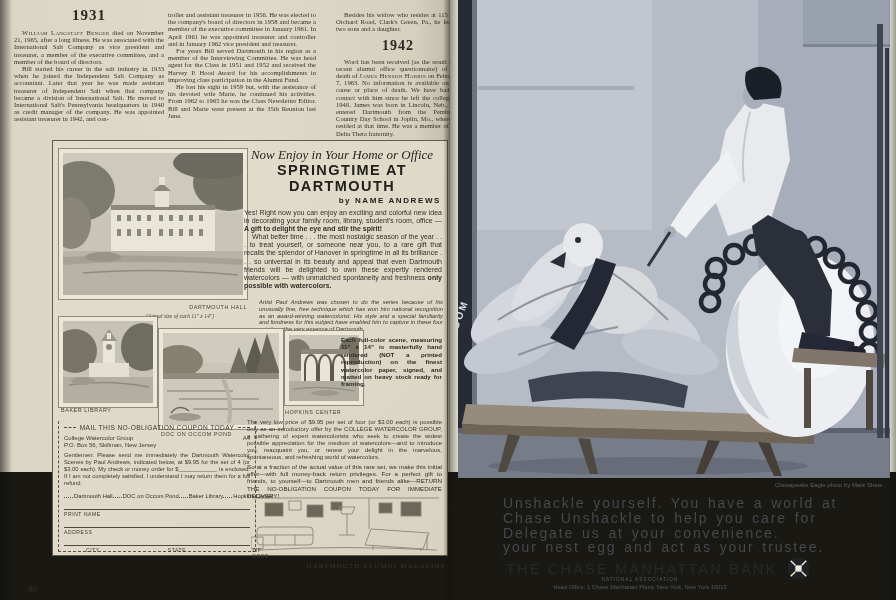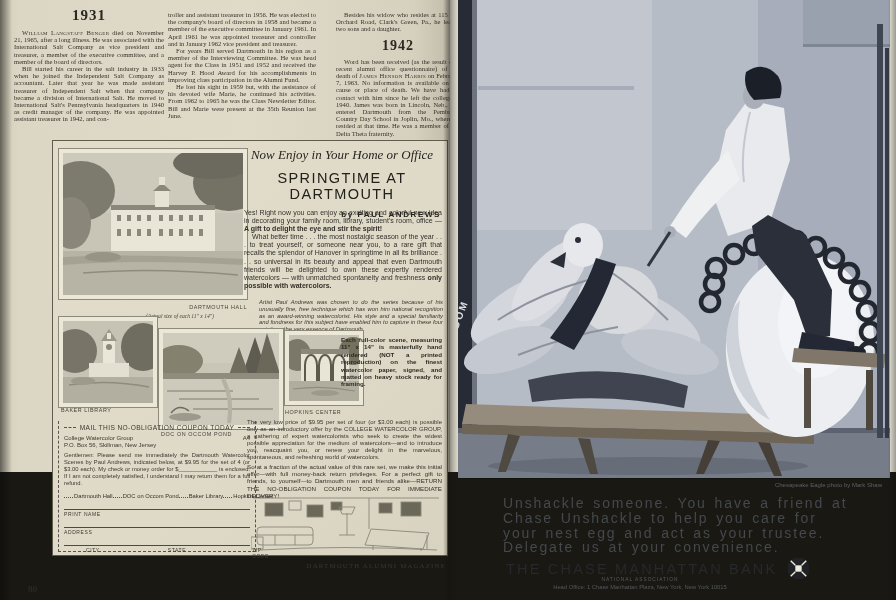--- a/index.html
+++ b/index.html
@@ -32,21 +32,21 @@
   .pg-occom{left:106px;top:188px;}
   .pg-hopkins{left:232px;top:190px;}
   .cap{position:absolute;font-size:5.4px;letter-spacing:.6px;color:#45423a;}
   .cap-main{left:6px;top:163px;width:188px;text-align:right;}
   .cap-size{left:60px;top:172px;width:134px;text-align:center;font-size:5.6px;font-family:"Liberation Serif",serif;font-style:italic;letter-spacing:0;}
   .cap-baker{left:8px;top:266px;}
   .cap-occom{left:108px;top:290px;}
   .cap-hopkins{left:232px;top:268px;}
   .headline{position:absolute;left:190px;top:6px;width:198px;text-align:center;}
   .hl1,.hl3{font-family:"Liberation Serif",serif;font-style:italic;font-size:13px;color:#272420;margin:0;line-height:15px;text-align:center;}
-  .hl2{font-size:14.5px;font-weight:normal;letter-spacing:1.4px;color:#22201b;margin:8px 0;line-height:16px;}
+  .hl2{font-size:14.5px;font-weight:bold;letter-spacing:1.4px;color:#22201b;margin:0 0;line-height:16px;}
   .byline{font-size:8px;font-weight:bold;letter-spacing:1.6px;text-align:right;margin-top:2px;color:#22201b;}
   .adbody{position:absolute;left:191px;top:68px;width:198px;text-align:justify;}
   .adbody p{margin:0;font-size:7px;line-height:8.1px;color:#33302a;}
   .adbody p.ind{text-indent:8px;}
   .artist-para{position:absolute;left:206px;top:158px;width:184px;font-size:5.8px;line-height:6.8px;font-style:italic;text-align:justify;color:#3a372f;}
   .scene-para{position:absolute;left:288px;top:195px;width:101px;font-size:6.2px;line-height:7.4px;font-weight:bold;text-align:justify;color:#2c2a24;}
   .price-para{position:absolute;left:194px;top:278px;width:195px;font-size:6px;line-height:7px;text-align:justify;color:#3a372f;}
   .offer-para{position:absolute;left:194px;top:322px;width:195px;font-size:6.2px;line-height:7.2px;text-align:justify;color:#34312a;}
   .room{position:absolute;left:198px;top:354px;width:192px;height:57px;}
 
@@ -147,21 +147,21 @@
           <path d="M20,120 Q90,114 175,122" stroke="#8f8c7e" stroke-width="1.5" fill="none"></path>
           <ellipse cx="40" cy="104" rx="18" ry="5" fill="#979486"></ellipse>
         </svg>
       </div>
       <div class="cap cap-main">DARTMOUTH HALL</div>
       <div class="cap cap-size">(Actual size of each 11" x 14")</div>
 
       <div class="headline">
         <p class="hl1">Now Enjoy in Your Home or Office</p>
         <p class="hl2">SPRINGTIME AT DARTMOUTH</p>
-        <div class="byline">by PAUL ANDREWS</div>
+        <div class="byline">by NAME ANDREWS</div>
       </div>
 
       <div class="adbody">
         <p><span>Yes! Right now you can enjoy an exciting and colorful new idea in decorating your family room, library, student's room, office — </span><b>A gift to delight the eye and stir the spirit!</b></p>
         <p class="ind"><span>What better time . . . the most nostalgic season of the year . . . to treat yourself, or someone near you, to a rare gift that recalls the splendor of Hanover in springtime in all its brilliance . . . so universal in its beauty and appeal that even Dartmouth friends will be delighted to own these expertly rendered watercolors — with unmatched spontaneity and freshness </span><b>only possible with watercolors.</b></p>
       </div>
 
       <div class="artist-para">Artist Paul Andrews was chosen to do the series because of his unusually fine, free technique which has won him national recognition as an award-winning watercolorist. His style and a special familiarity and fondness for this subject have enabled him to capture in these four paintings the very essence of Dartmouth.</div>
 
       <div class="painting pg-baker">
@@ -362,24 +362,24 @@
         <rect x="408" y="370" width="7" height="60" fill="#4c463d"></rect>
 
         <rect x="419" y="24" width="6" height="414" fill="#3f4551"></rect>
         <rect x="427" y="48" width="4" height="390" fill="#333945"></rect>
       </svg>
     </div>
 
     <div class="photo-cap">Chesapeake Eagle photo by Mark Shaw</div>
 
     <div class="tagline">
-      <div>Unshackle someone. You have a friend at</div>
+      <div>Unshackle yourself. You have a world at</div>
       <div>Chase Unshackle to help you care for</div>
+      <div>Delegate us at your convenience.</div>
       <div>your nest egg and act as your trustee.</div>
-      <div>Delegate us at your convenience.</div>
     </div>
 
     <div class="bankrow">
       <span class="bankname">THE CHASE MANHATTAN BANK</span>
       <span class="chase-logo">
         <svg width="23" height="23" viewBox="0 0 26 26">
           <polygon points="8,1 18,1 25,8 25,18 18,25 8,25 1,18 1,8" fill="#1f2124"></polygon>
           <rect x="9.4" y="9.4" width="7.2" height="7.2" fill="#edebdf"></rect>
           <path d="M9.4,9.4 L4.2,4.2 M16.6,9.4 L21.8,4.2 M16.6,16.6 L21.8,21.8 M9.4,16.6 L4.2,21.8" stroke="#edebdf" stroke-width="1.6"></path>
         </svg>

